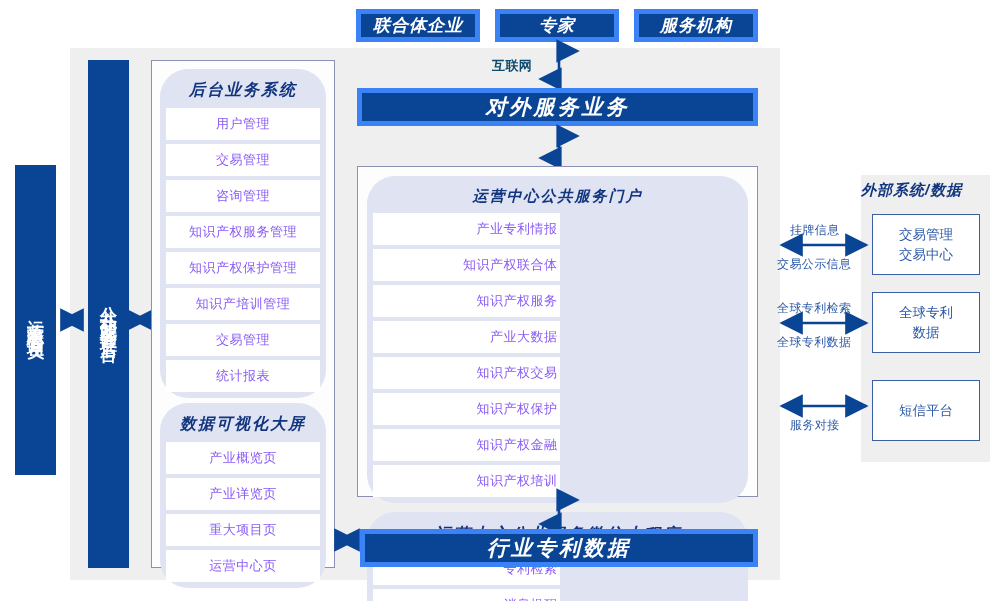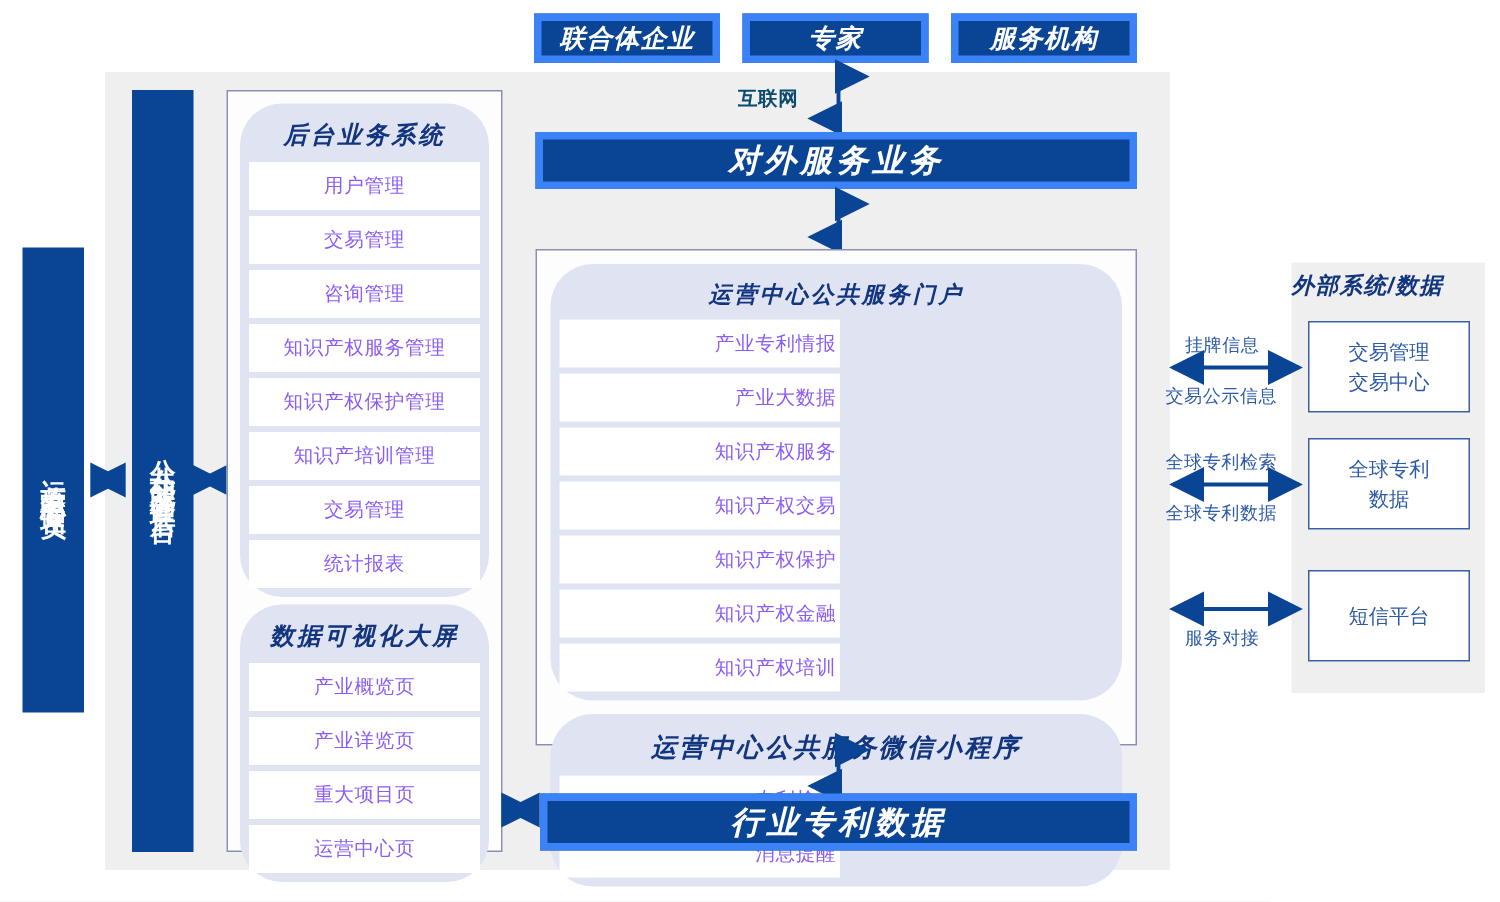--- a/index.html
+++ b/index.html
@@ -201,22 +201,23 @@
     <line x1="5" y1="10" x2="21" y2="10" stroke="#0a4494" stroke-width="2.6" marker-start="url(#ahL)" marker-end="url(#ahR)"></line>
   </svg>
 </div>
 
 <div class="abs panel" style="left:357px;top:166px;width:401px;height:331px;padding:9px;">
 
   <div class="group">
     <div class="group-title" style="font-size:15px;">运营中心公共服务门户</div>
     <div class="grid2">
       <div class="cell">产业专利情报</div>
+      <div class="cell">知识产权联合体</div>
+      <div class="cell">知识产权服务</div>
       <div class="cell">产业大数据</div>
-      <div class="cell">知识产权服务</div>
       <div class="cell">知识产权交易</div>
       <div class="cell">知识产权保护</div>
       <div class="cell">知识产权金融</div>
       <div class="cell">知识产权培训</div>
     </div>
   </div>
 
   <div class="group" style="margin-top:9px;">
     <div class="group-title" style="font-size:17px;">运营中心公共服务微信小程序</div>
     <div class="grid2">

